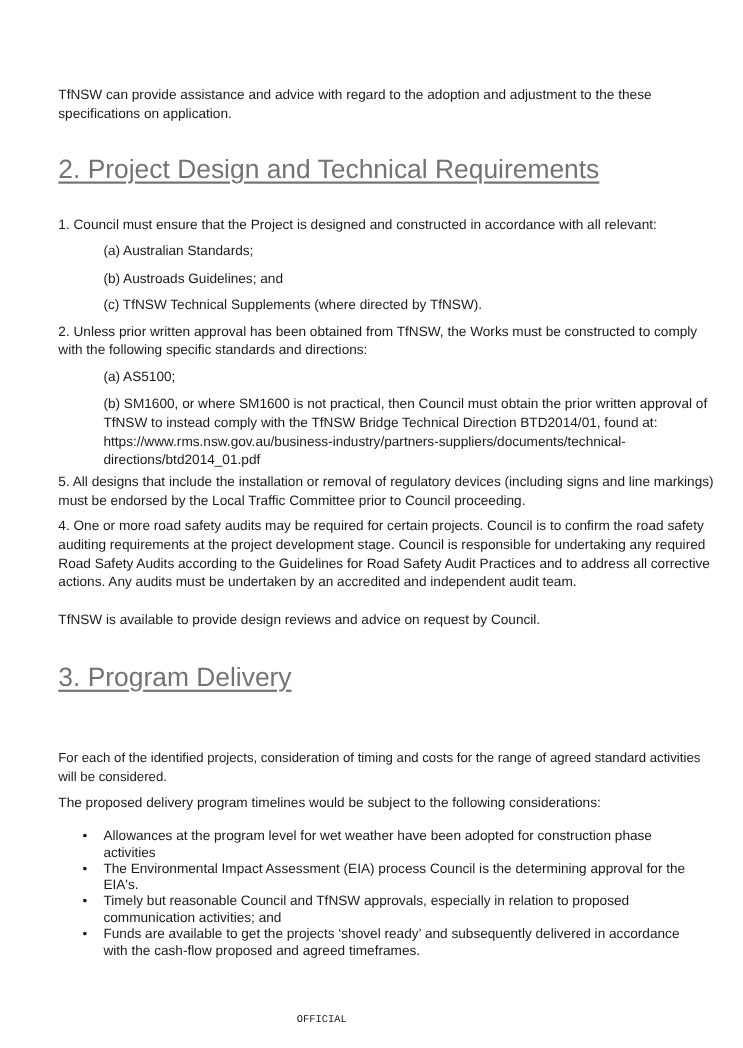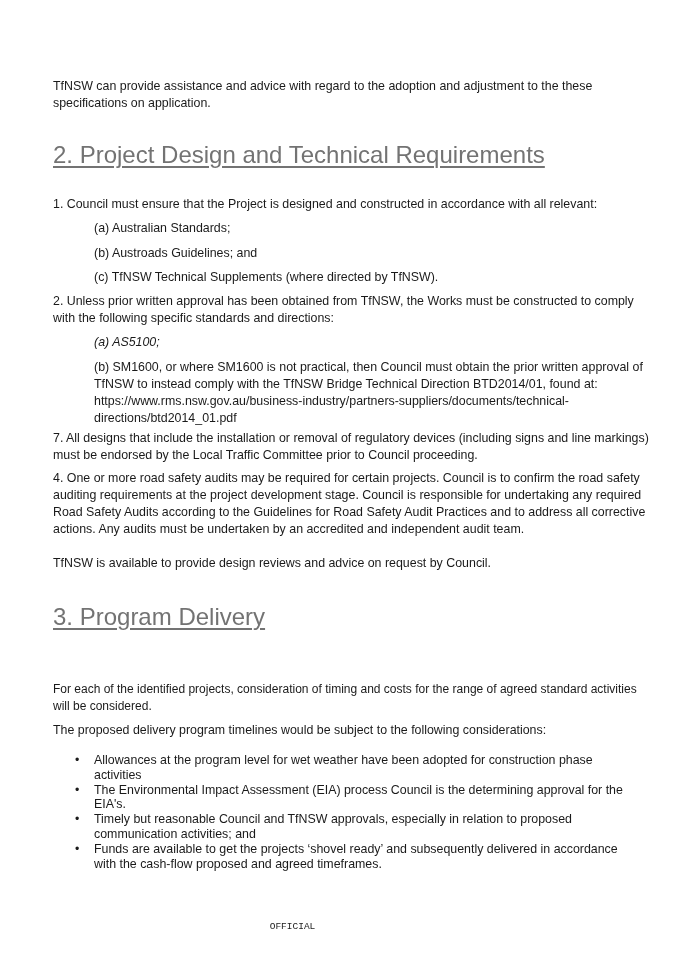--- a/index.html
+++ b/index.html
@@ -27,24 +27,24 @@
   <p class="p" style="top:78px;">TfNSW can provide assistance and advice with regard to the adoption and adjustment to the these specifications on application.</p>
 
   <h1 class="sec" style="top:141px;">2. Project Design and Technical Requirements</h1>
 
   <p class="p" style="top:196px;">1. Council must ensure that the Project is designed and constructed in accordance with all relevant:</p>
   <p class="p indent" style="top:220px;">(a) Australian Standards;</p>
   <p class="p indent" style="top:269px;">(c) TfNSW Technical Supplements (where directed by TfNSW).</p>
   <p class="p indent" style="top:245px;">(b) Austroads Guidelines; and</p>
 
   <p class="p" style="top:293px;">2. Unless prior written approval has been obtained from TfNSW, the Works must be constructed to comply with the following specific standards and directions:</p>
-  <p class="p indent" style="top:334px;font-style:italic;">(a) AS5100;</p>
+  <p class="p indent" style="top:334px;">(a) AS5100;</p>
   <p class="p indent" style="top:359px; width:556px; word-break:break-word;">(b) SM1600, or where SM1600 is not practical, then Council must obtain the prior written approval of TfNSW to instead comply with the TfNSW Bridge Technical Direction BTD2014/01, found at: https://www.rms.nsw.gov.au/business-industry/partners-suppliers/documents/technical-directions/btd2014_01.pdf</p>
 
-  <p class="p" style="top:430px;">7. All designs that include the installation or removal of regulatory devices (including signs and line markings) must be endorsed by the Local Traffic Committee prior to Council proceeding.</p>
+  <p class="p" style="top:430px;">5. All designs that include the installation or removal of regulatory devices (including signs and line markings) must be endorsed by the Local Traffic Committee prior to Council proceeding.</p>
 
   <p class="p" style="top:470px;">4. One or more road safety audits may be required for certain projects. Council is to confirm the road safety auditing requirements at the project development stage. Council is responsible for undertaking any required Road Safety Audits according to the Guidelines for Road Safety Audit Practices and to address all corrective actions. Any audits must be undertaken by an accredited and independent audit team.</p>
 
   <p class="p" style="top:555px;">TfNSW is available to provide design reviews and advice on request by Council.</p>
 
   <h1 class="sec" style="top:603px;">3. Program Delivery</h1>
 
 
   <p class="p" style="top:722px;">The proposed delivery program timelines would be subject to the following considerations:</p>
   <p class="p" style="top:681px; font-size:12px;">For each of the identified projects, consideration of timing and costs for the range of agreed standard activities will be considered.</p>

